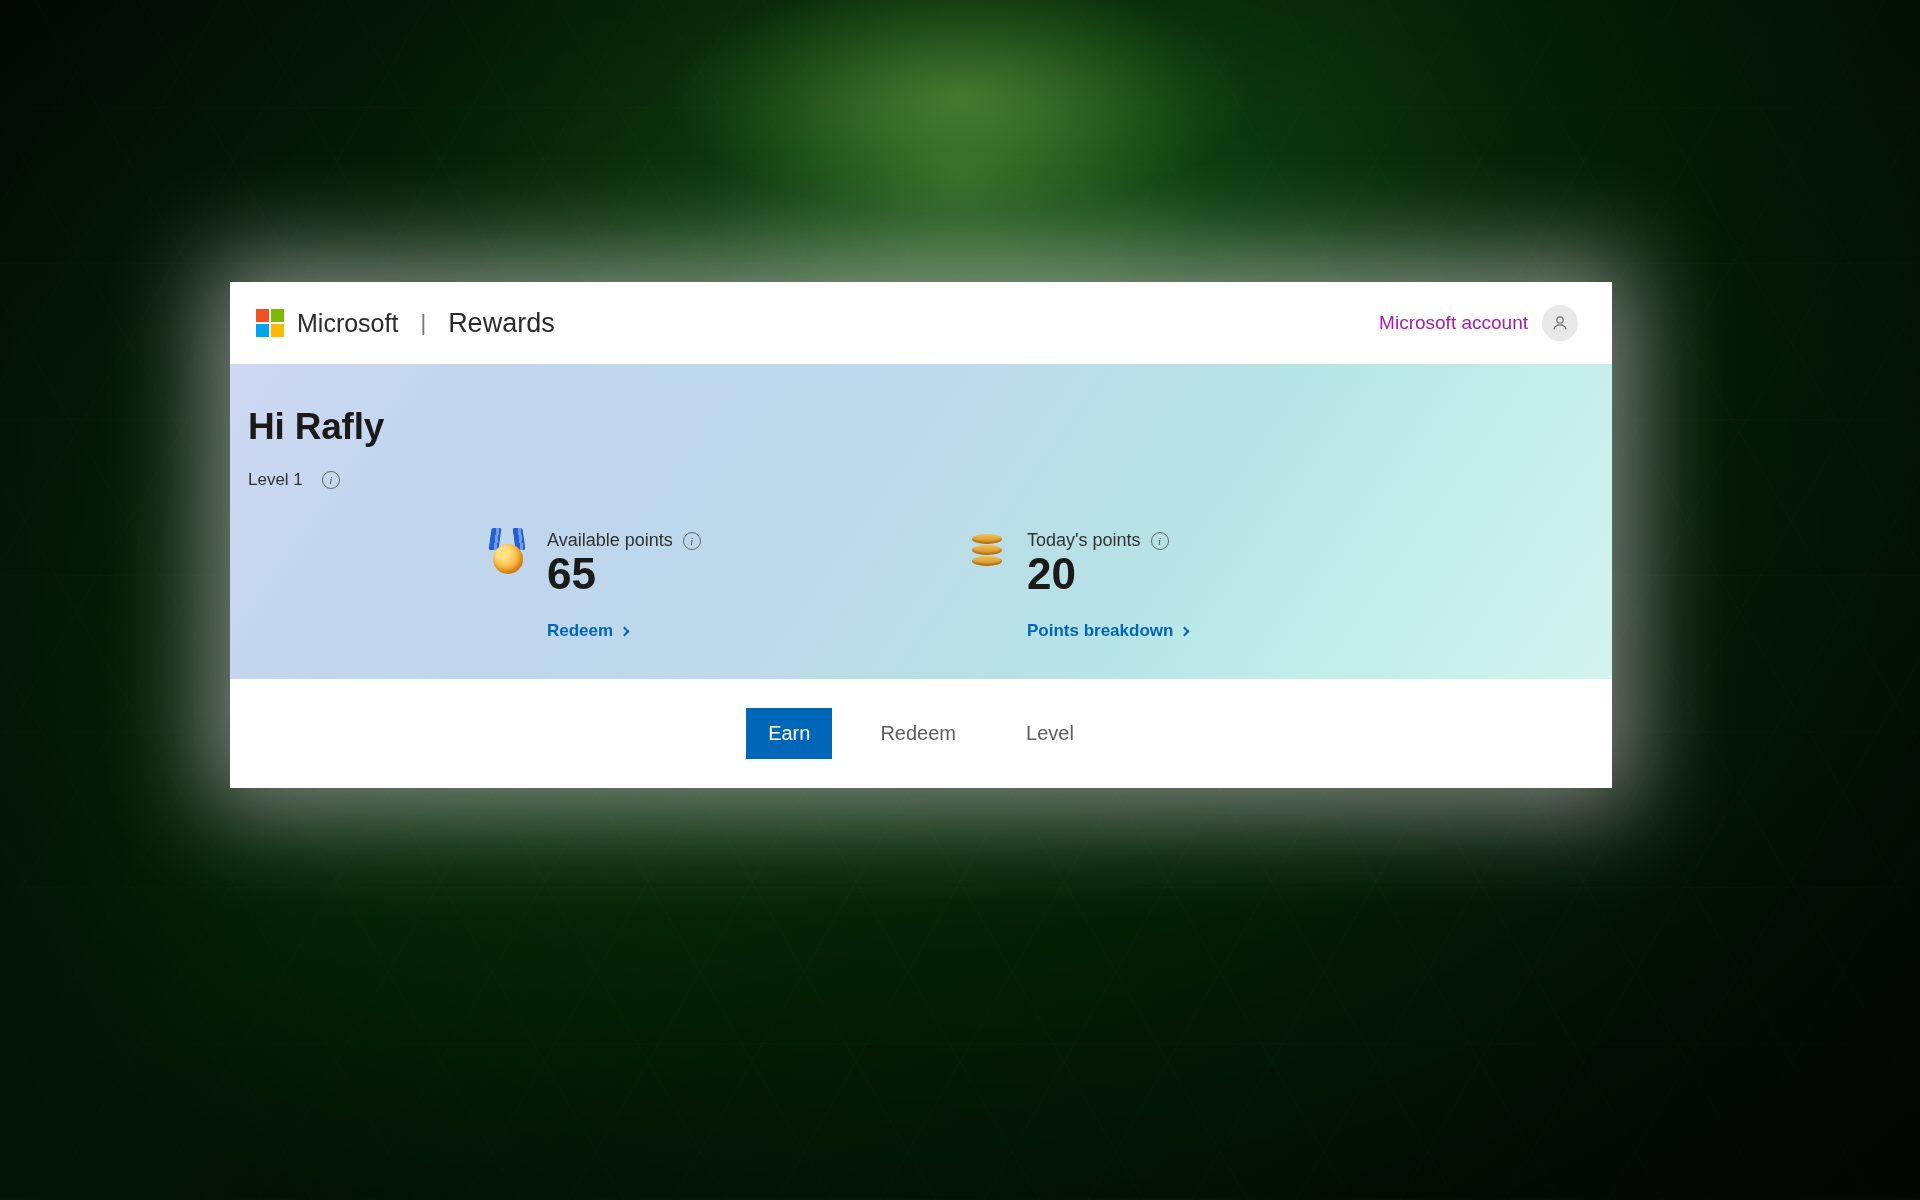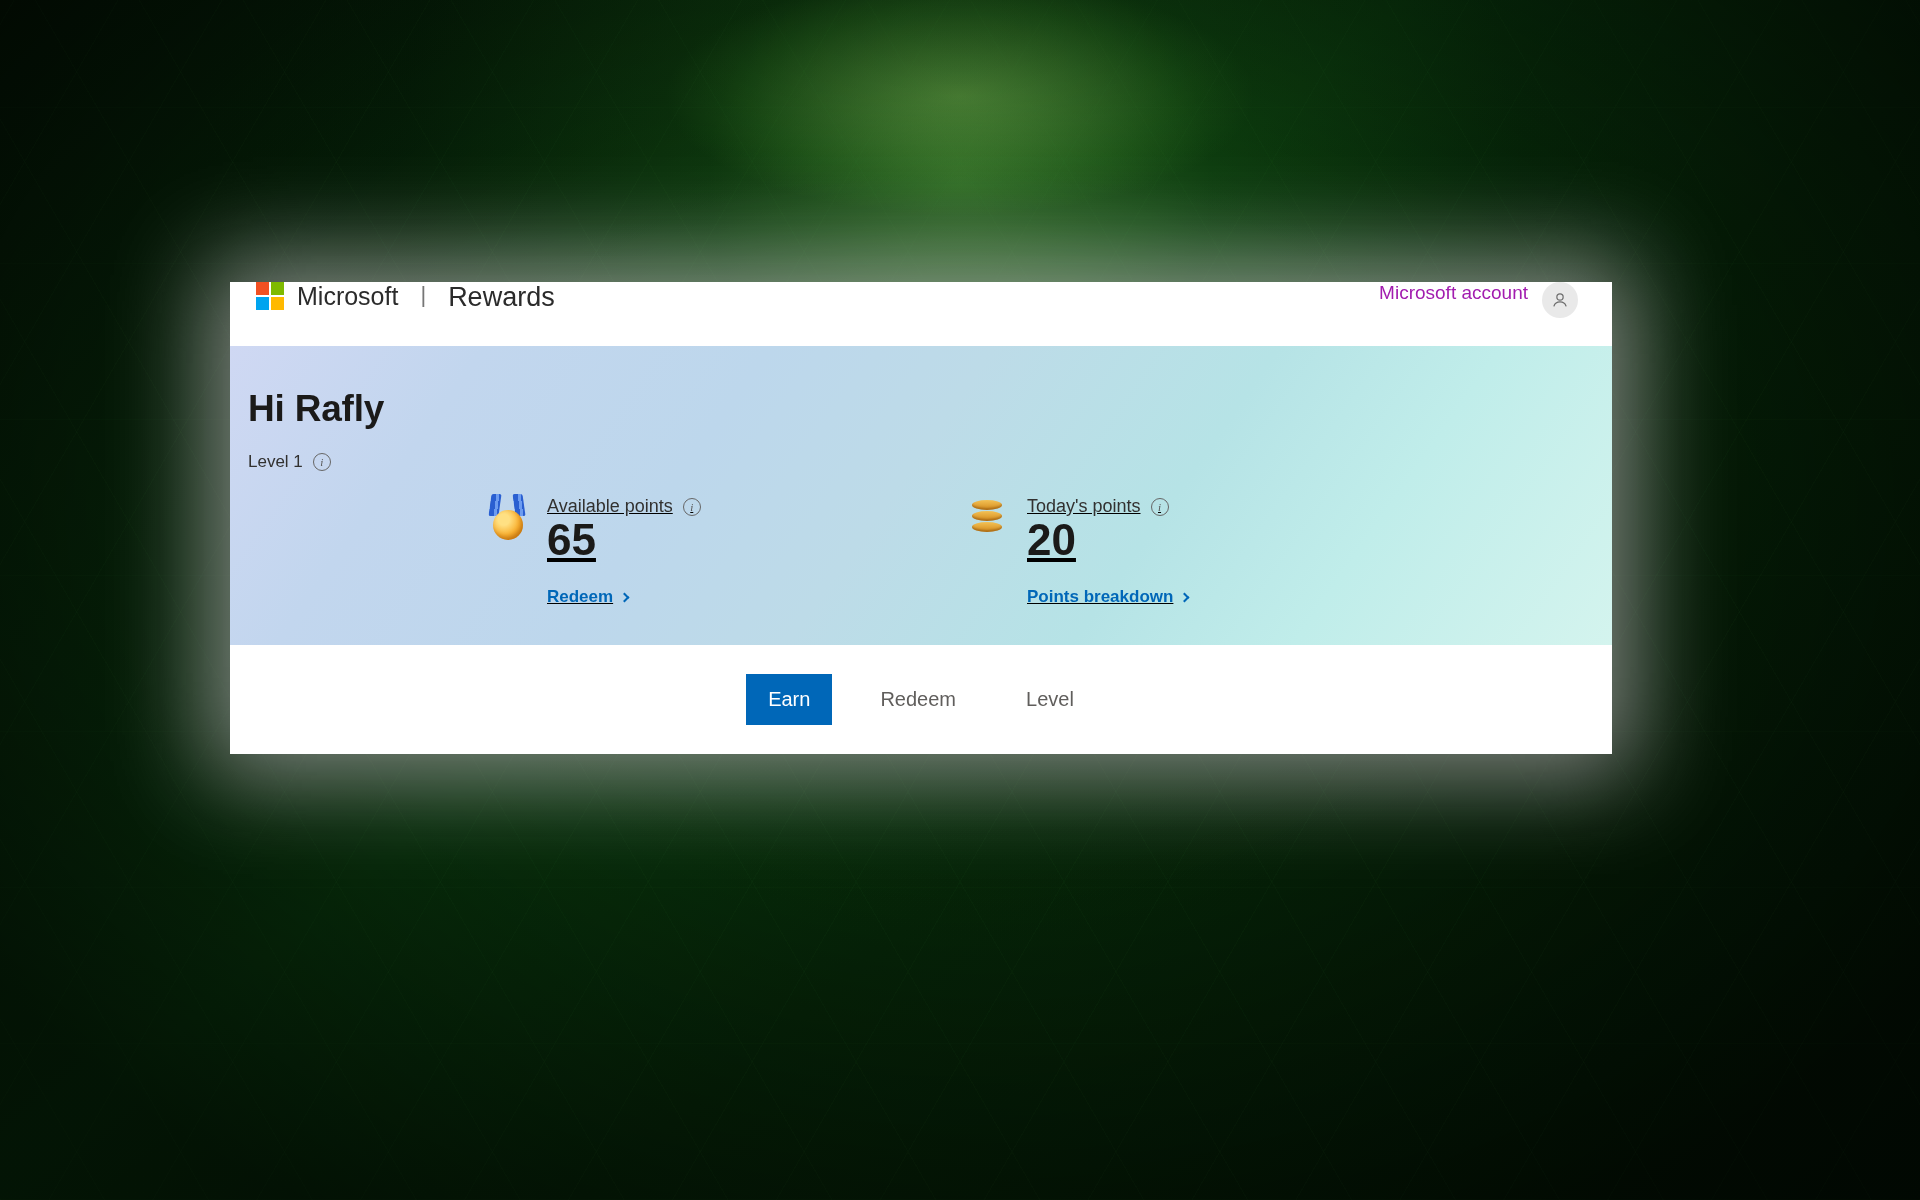--- a/index.html
+++ b/index.html
@@ -36,22 +36,22 @@
       position: absolute;
       left: 230px;
       top: 282px;
       width: 1382px;
       background: #ffffff;
       box-shadow: 0 0 90px 22px rgba(255,255,255,0.50), 0 10px 60px rgba(0,0,0,0.45);
     }
     
     .card-header {
       display: flex;
-      align-items: flex-start;
-      height: 64px;
+      align-items: center;
+      height: 82px;
       padding: 0 34px 0 26px;
       background: #ffffff;
     }
     .ms-logo { display: flex; flex-wrap: wrap; width: 28px; height: 28px; gap: 2px; margin-right: 13px;}
     .ms-logo span { width: 13px; height: 13px; display: block; }
     .sq-r { background:#f25022; } .sq-g { background:#7fba00; } .sq-b { background:#00a4ef; } .sq-y { background:#ffb900; }
     .brand { font-size: 25px; color:#2b2b2b; font-weight: 400;}
     .pipe { color:#767676; font-size: 22px; margin: 0 22px; font-weight: 300;}
     .product { font-size: 27px; color:#2b2b2b; font-weight: 400;}
     .spacer { flex: 1; }
@@ -59,27 +59,27 @@
     .avatar-circle {
       width: 36px; height: 36px; border-radius: 50%;
       background:#e9e9e9; display:flex; align-items:center; justify-content:center;
     }
     
     .hero {
       background: linear-gradient(125deg,#cfd8f3 0%,#c2d6ee 16%,#bdd7ec 34%,#bddbe8 48%,#b6e3e6 66%,#c0edea 80%,#d4f4ee 100%);
       padding: 42px 42px 38px 18px;
     }
     .greeting { font-size: 37px; color:#1b1a19; font-weight: 600; letter-spacing:-0.2px;}
-    .level-row { margin-top: 22px; display:flex; align-items:center; font-size:17px; color:#323130;}
+    .level-row { margin-top: 22px; display:flex; align-items:center; font-size:17px; color:#323130;gap:9px;}
     .info-badge {
       display:inline-flex; align-items:center; justify-content:center;
       width:18px; height:18px; border:1px solid #666; color:#555; border-radius:50%;
       font-size:11px; margin-left:10px; font-family: Georgia, serif; font-style: italic;
     }
-    .stats { display:flex; margin-top: 24px; text-decoration: underline; }
+    .stats { display:flex; margin-top: 40px; }
     .stat-block { display:flex; }
     .stat-a { margin-left: 236px; width: 480px;}
     .stat-b { }
     .stat-icon { width: 48px; height: 48px; margin-right: 15px; margin-top:-2px; position:relative;}
     .medal {
       width:30px;height:30px;border-radius:50%;
       background: radial-gradient(circle at 36% 32%, #ffe083 0 20%, #f9b233 55%, #e08900 100%);
       position:absolute; left:9px; top:16px;
       box-shadow: inset -2px -3px 4px rgba(140,60,0,.4);
     }

